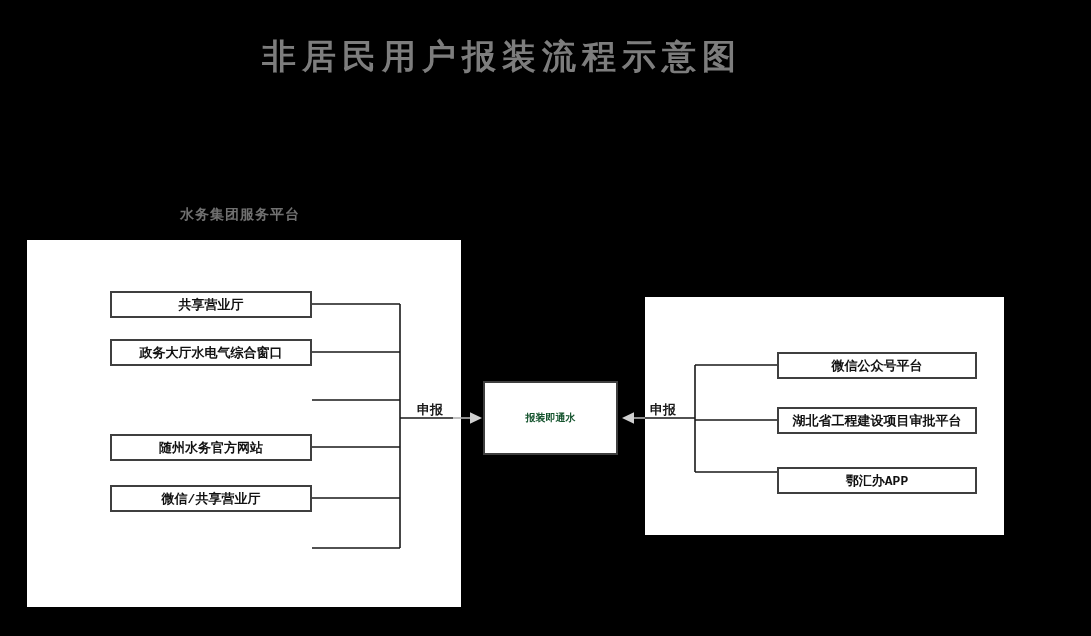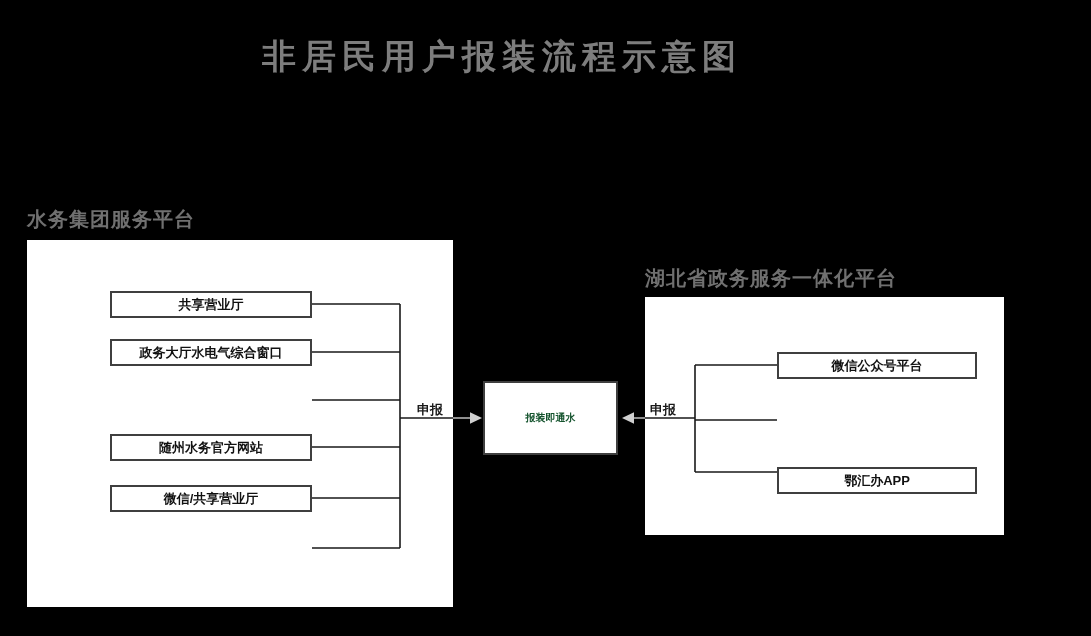--- a/index.html
+++ b/index.html
@@ -7,46 +7,48 @@
     padding: 0;
     background: #000;
     font-family: "Liberation Sans", "DejaVu Sans", sans-serif;
   }
   .canvas {
     position: relative;
     width: 1004px;
     height: 636px;
     background: var(--background, #000000);
     overflow: hidden;
+    font-family: Liberation Mono, monospace;
   }
   .title {
     position: absolute;
     top: 34px;
     left: 0;
     width: 100%;
     margin: 0;
     text-align: center;
     font-size: 34px;
     font-weight: bold;
     letter-spacing: 6px;
     color: var(--title, #7d7d7d);
   }
   .panel-label {
     position: absolute;
-    text-align: left;
-    font-size: 20px;
+    text-align: center;
+    font-size: 14px;
     font-weight: bold;
     letter-spacing: 1px;
     color: var(--label, #707070);
   }
   .panel-label.left  { left: 27px;  width: 426px; top: 206px; }
   .panel-label.right { left: 645px; width: 418px; top: 265px; }
   .panel {
     position: absolute;
     background: var(--panel, #ffffff);
+    padding-left: 8px;
   }
   .panel.left-panel  { left: 27px;  top: 240px; width: 426px; height: 367px; }
   .panel.right-panel { left: 645px; top: 297px; width: 418px; height: 238px; }
   .node {
     position: absolute;
     box-sizing: border-box;
     height: 27px;
     background: var(--panel, #ffffff);
     border: 2px solid var(--box-border, #3f3f3f);
     display: flex;
@@ -101,23 +103,23 @@
   <h1 class="title">非居民用户报装流程示意图</h1>
 
   <div class="panel-label left">水务集团服务平台</div>
   <div class="panel left-panel">
     <div class="node" style="top:51px">共享营业厅</div>
     <div class="node" style="top:99px">政务大厅水电气综合窗口</div>
     <div class="node" style="top:194px">随州水务官方网站</div>
     <div class="node" style="top:245px">微信/共享营业厅</div>
   </div>
 
-  <div class="panel-label right">湖北省政务服务一体化平台</div>
   <div class="panel right-panel">
     <div class="node" style="top:55px">微信公众号平台</div>
+    <div class="node" style="top:110px">湖北省工程建设项目审批平台</div>
     <div class="node" style="top:170px">鄂汇办APP</div>
   </div>
 
   <svg class="lines" width="1091" height="636" viewBox="0 0 1091 636">
 
     <g>
       <path d="M312,304 H400 M312,352 H400 M312,400 H400 M312,447 H400 M312,498 H400 M312,548 H400 M400,304 V548 M400,418 H453" stroke="#1a1a1a" stroke-width="1.6" fill="none"></path>
       <path d="M453,418 H470" stroke="#b3b3b3" stroke-width="1.6" fill="none"></path>
       <polygon points="482,418 470,412.2 470,423.8" fill="#d0d0d0"></polygon>
     </g>

